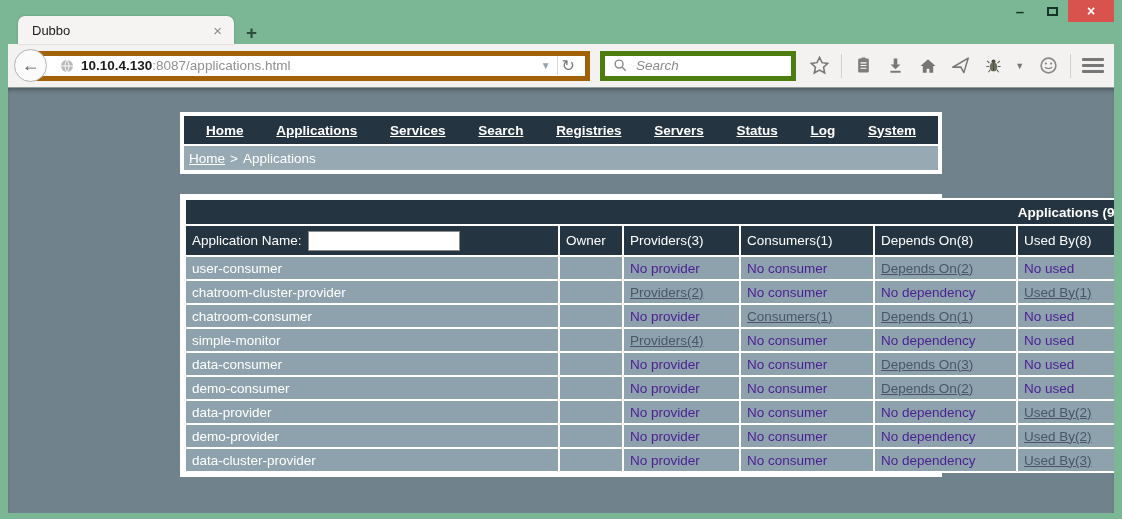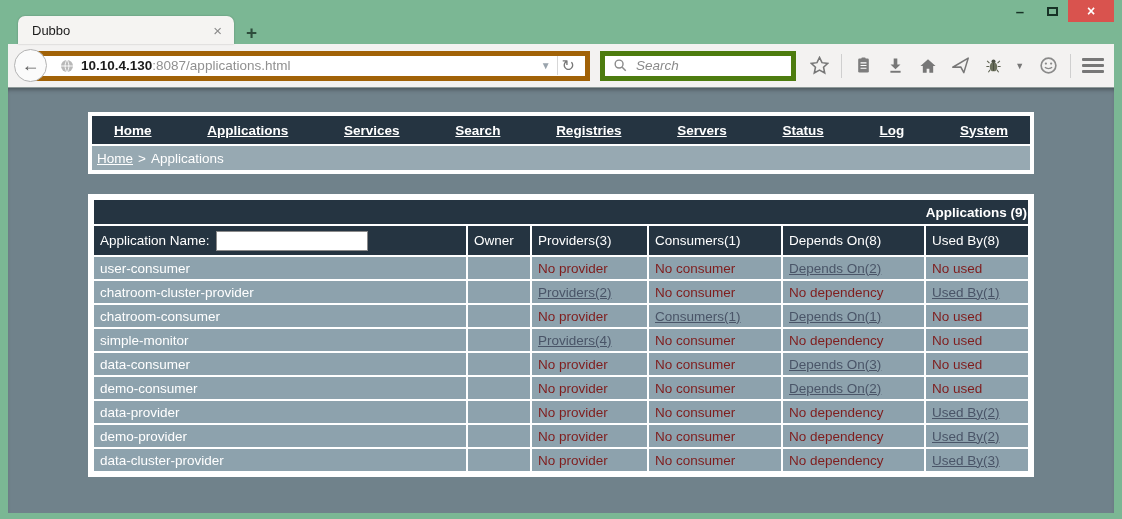--- a/index.html
+++ b/index.html
@@ -43,38 +43,38 @@
   .search-input::placeholder { color:#8a8a8a; font-style:italic; }
   .tool-icons { display:flex; align-items:center; margin-left:12px; flex:1; justify-content:space-between; }
   .ticon { display:flex; align-items:center; justify-content:center; width:22px; height:22px; }
   .tdivider { width:1px; height:24px; background:#cfcfcf; }
   .drop-caret { color:#777; font-size:9px; width:12px; }
   .hamburger { display:flex; flex-direction:column; gap:3px; width:22px; }
   .hamburger i { display:block; height:3px; background:#777; border-radius:1px; }
   
   .viewport { flex:1; background:#70828B; overflow:hidden;
               box-shadow: inset 0 4px 5px -3px rgba(0,0,0,.45); }
-  .whitebox { width:946px; margin:24px auto 0; background:#ffffff; padding:4px; }
+  .whitebox { width:762px; margin:24px auto 0; background:#ffffff; padding:4px; }
   .navbar { background:#253441; height:28px; display:flex; align-items:center;
             justify-content:space-between; padding:0 22px; margin-bottom:2px; }
   .nav-link { color:#ffffff; font-weight:bold; font-size:13.5px; text-decoration:underline; cursor:pointer; }
   .crumbbar { background:#97A9B2; height:24px; display:flex; align-items:center; padding:0 5px;
               color:#fff; font-size:13.5px; gap:5px; }
   .crumb-home { color:#fff; text-decoration:underline; cursor:pointer; }
   .tablebox { margin-top:20px; }
   table.apps { border-collapse:separate; border-spacing:2px; width:938px; background:#fff;
                font-size:13.5px; table-layout:fixed; }
   .title-cell { background:#253441; color:#fff; font-weight:bold; text-align:right; height:24px; }
   .filter-row td { background:#253441; color:#fff; height:29px; padding:0 6px; font-weight:normal;
                    text-align:left; white-space:nowrap; overflow:hidden; }
   .filter-input { width:152px; height:20px; border:1px solid #8a8a8a; margin-left:6px;
                   vertical-align:middle; font-size:13px; }
   tr.data-row td { background:#8DA2AD; color:#fff; height:22px; padding:1px 6px; white-space:nowrap;
                    overflow:hidden; }
-  .cell-plain { color:#7f1d1d; text-decoration:none; }
+  .cell-plain { color:#4c1d95; text-decoration:none; }
   a.cell-link { color:#4A5568; text-decoration:underline; cursor:pointer; }
   svg { display:block; }
 </style>
 </head>
 <body>
 
 <div class="window">
 
   <div class="titlebar">
     <div class="tab">

